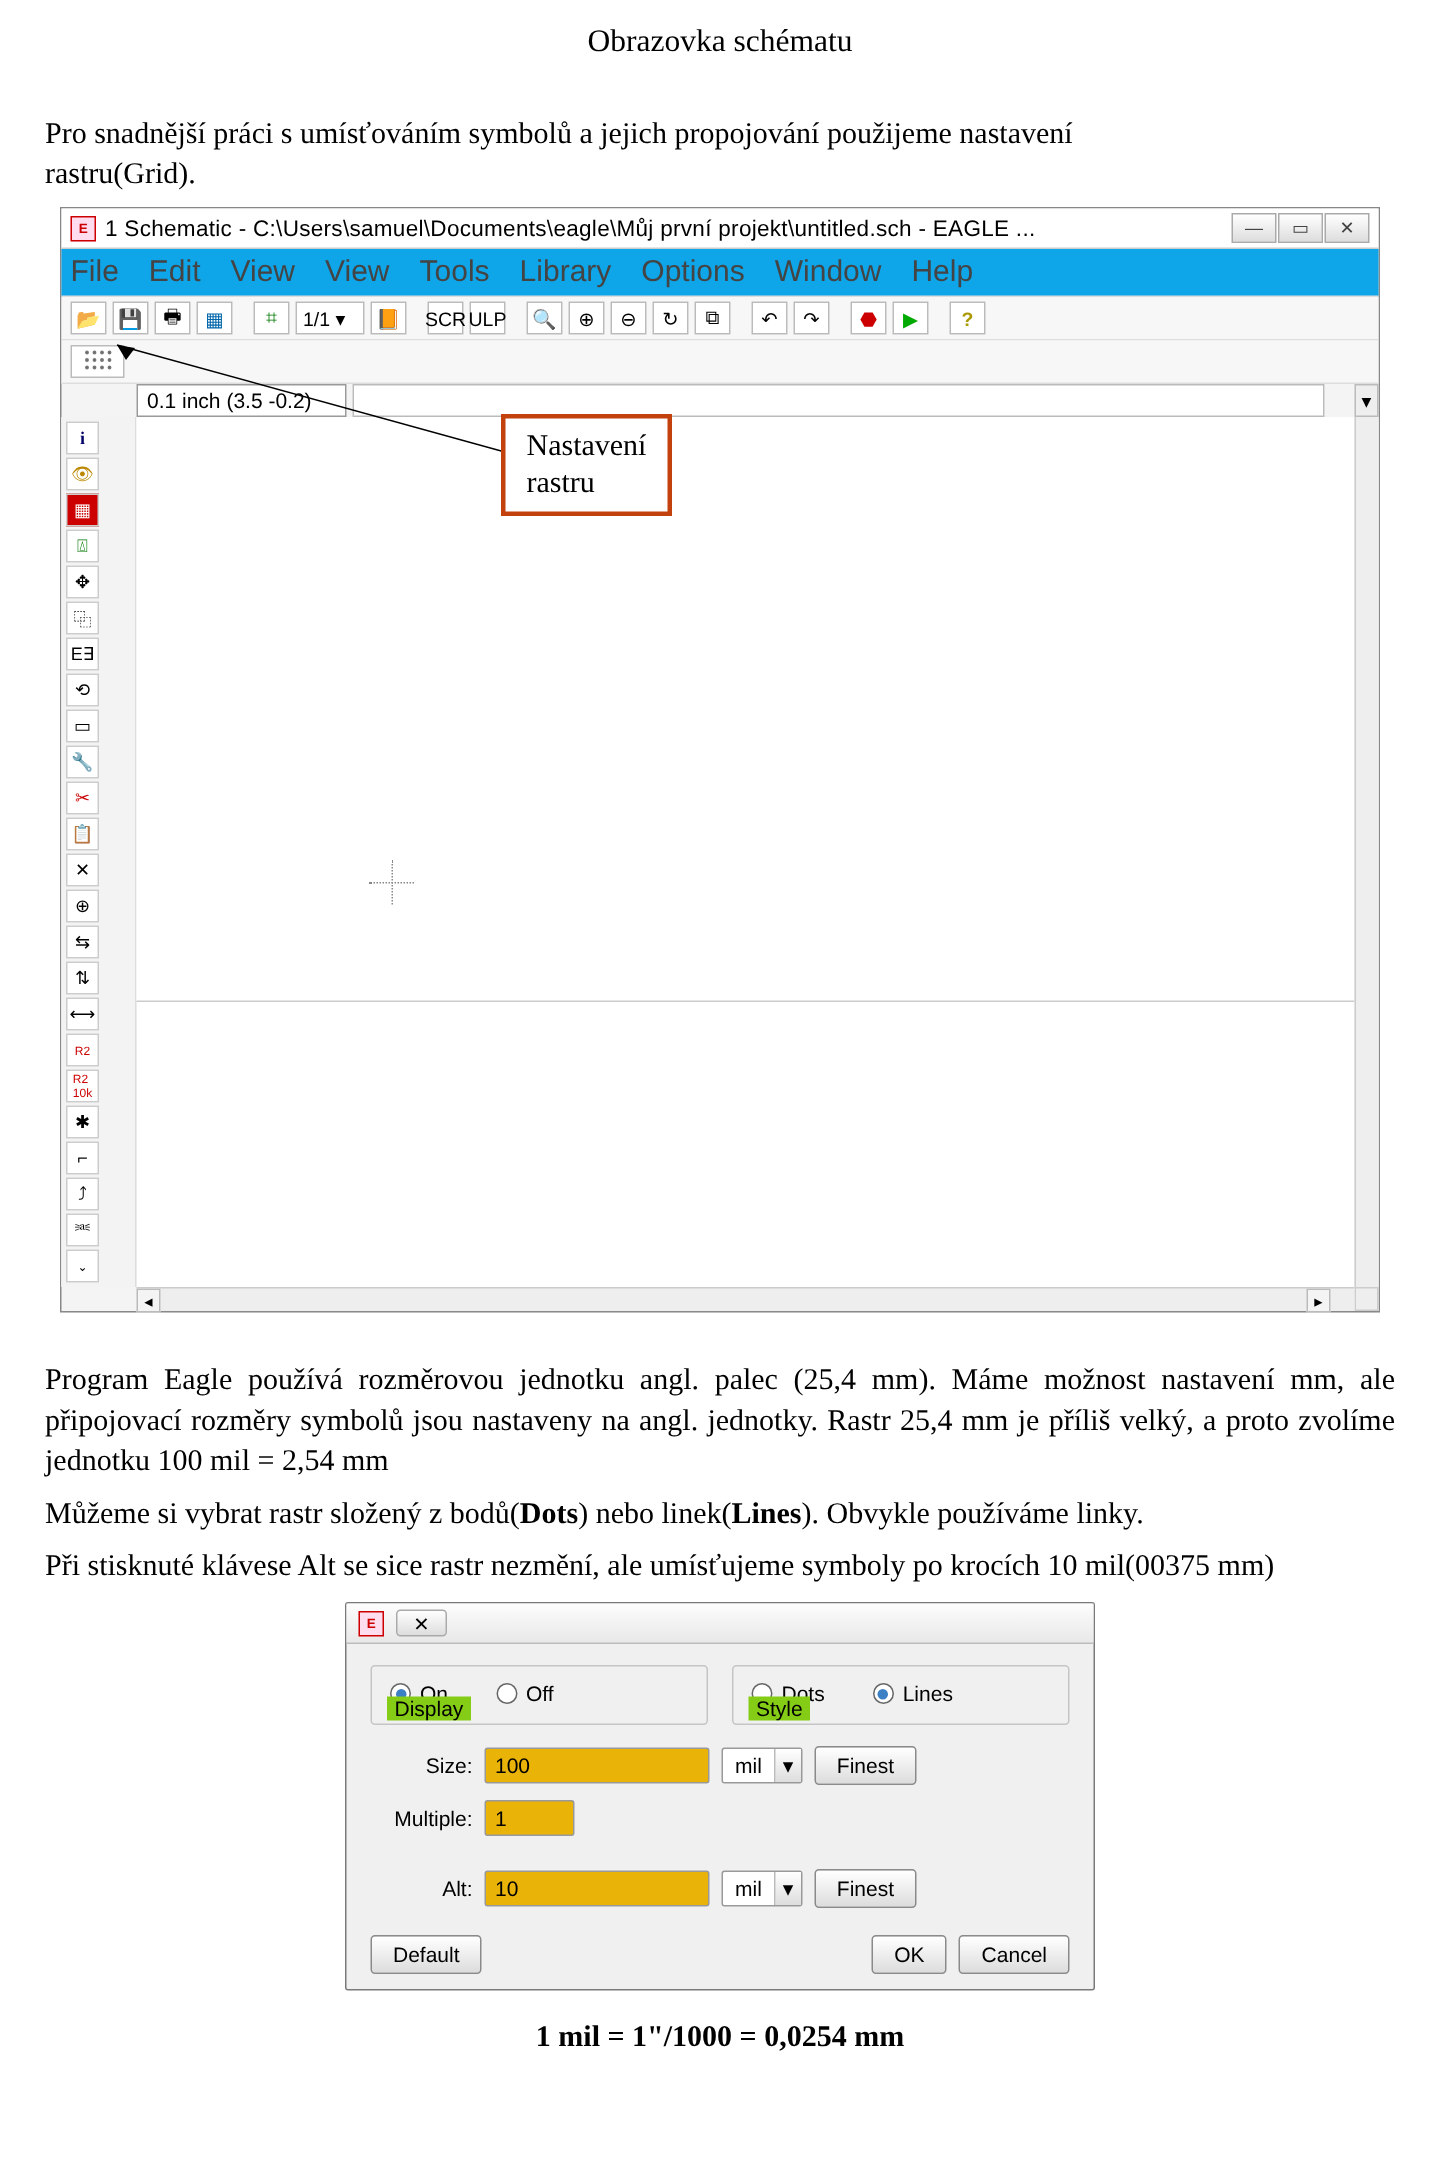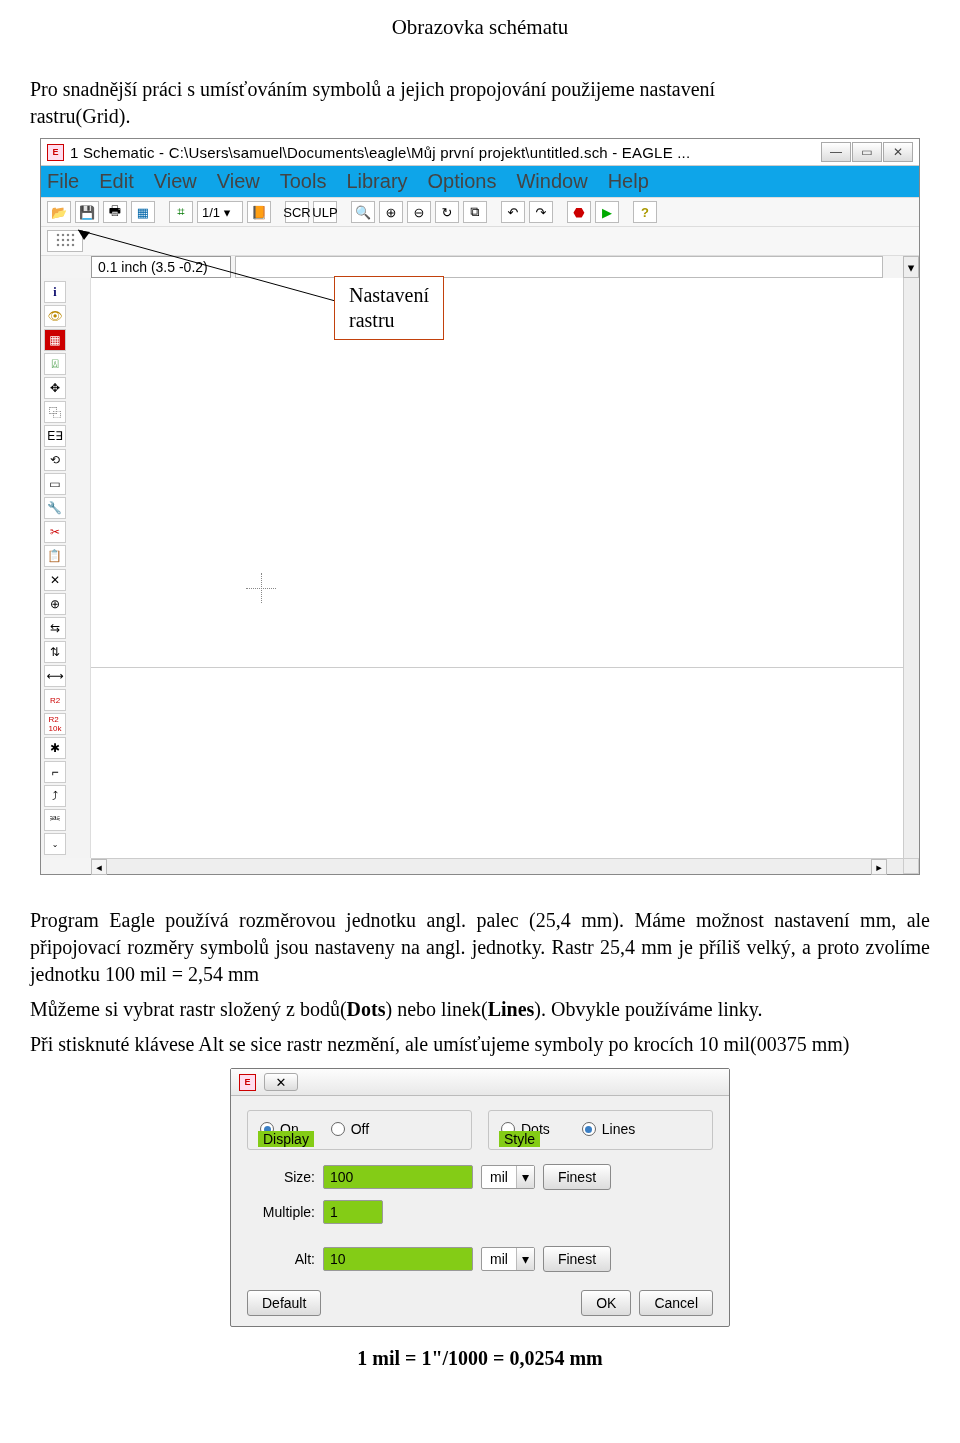--- a/index.html
+++ b/index.html
@@ -28,41 +28,41 @@
   .canvas { flex:1; height: 390px; background:#fff; position:relative; border-bottom:1px solid #ccc;}
   .cross { position:absolute; left:170px; top:310px;}
   .cross:before,.cross:after{content:"";position:absolute;background:#999;}
   .cross:before{width:30px;height:1px;top:0;left:-15px;border-top:1px dotted #888;background:none;}
   .cross:after{width:1px;height:30px;top:-15px;left:0;border-left:1px dotted #888;background:none;}
   .hscroll { height:16px;background:#eee;border-top:1px solid #ccc;position:relative;}
   .hscroll .ar{width:16px;height:16px;position:absolute;top:0;border:1px solid #bbb;background:#f4f4f4;display:flex;align-items:center;justify-content:center;font-size:11px;}
   .hscroll .ar.l{left:0;}.hscroll .ar.r{right:16px;}
   .vscroll{width:16px;background:#eee;border-left:1px solid #ccc;position:relative;}
   
-  .annot-box { position:absolute; left:294px; top:138px; border:1px solid #c2410c; padding:6px 14px; background:#fff; font-family:"Times New Roman",serif;font-size:20px;line-height:1.25;}
+  .annot-box { position:absolute; left:294px; top:138px; border:3px solid #c2410c; padding:6px 14px; background:#fff; font-family:"Times New Roman",serif;font-size:20px;line-height:1.25;}
   .annot-line { position:absolute; }
   
   .grid-wrap { width: 500px; margin: 10px auto 20px auto; }
   .dialog { border: 1px solid #7a7a7a; background: #f0f0f0; font-family: Tahoma, Arial, sans-serif; font-size: 14px; border-radius:2px; }
   .dialog .titlebar2 { display:flex;align-items:center;padding:4px 8px;background:linear-gradient(#fdfdfd,#e8e8e8);border-bottom:1px solid #bbb;}
   .dialog .titlebar2 .icon-box{width:17px;height:17px;border:1px solid #c00;background:#fde;margin-right:8px;display:flex;align-items:center;justify-content:center;font-size:9px;color:#c00;font-weight:bold;}
   .dialog .titlebar2 .title{flex:1;font-size:15px;color:#222;}
   .dialog .titlebar2 .x{width:34px;height:18px;border:1px solid #aaa;background:linear-gradient(#fff,#ddd);display:flex;align-items:center;justify-content:center;border-radius:3px;font-size:13px;}
   .dialog-body{padding:14px 16px 10px 16px;}
   .fieldset{border:1px solid #c5c5c5;border-radius:3px;padding:10px 12px 12px 12px;position:relative;}
   .fieldset .legend{position:absolute;top:-10px;left:10px;background:#84cc16;padding:0 5px;font-size:14px;margin-top:30px;}
   .two-col{display:flex;gap:16px;margin-bottom:14px;}
   .two-col .fieldset{flex:1;}
   .radio-row{display:flex;gap:32px;align-items:center;}
   .radio{display:flex;align-items:center;gap:6px;}
   .radio .dot{width:14px;height:14px;border:1px solid #666;border-radius:50%;display:flex;align-items:center;justify-content:center;background:#fff;}
   .radio .dot.on:after{content:"";width:7px;height:7px;background:#3b7fc4;border-radius:50%;}
   .form-row{display:flex;align-items:center;margin-bottom:10px;gap:8px;text-align:right;}
   .form-row .lbl{width:68px;}
-  .txt{flex:0 0 150px;height:24px;border:1px solid #999;background:#84cc16;padding:0 6px;display:flex;align-items:center;border-radius:2px;}
+  .txt{flex:0 0 150px;height:24px;border:1px solid #999;background:#eab308;padding:0 6px;display:flex;align-items:center;border-radius:2px;}
   .txt.small{flex:0 0 60px;}
   .combo{display:flex;align-items:center;border:1px solid #999;background:#fff;height:24px;border-radius:2px;}
   .combo .val{padding:0 8px;}
   .combo .arr{width:18px;height:100%;border-left:1px solid #bbb;display:flex;align-items:center;justify-content:center;background:linear-gradient(#fff,#ddd);}
   .btn{height:26px;padding:0 14px;border:1px solid #8a8a8a;border-radius:3px;background:linear-gradient(#fff,#dcdcdc);display:flex;align-items:center;justify-content:center;font-size:14px;}
   .btn-row{display:flex;justify-content:flex-end;gap:8px;margin-top:18px;}
   .btn-row .left{margin-right:auto;}
   .footnote{text-align:center;font-weight:bold;font-size:20px;margin-top:14px;}
 </style>
 </head>

